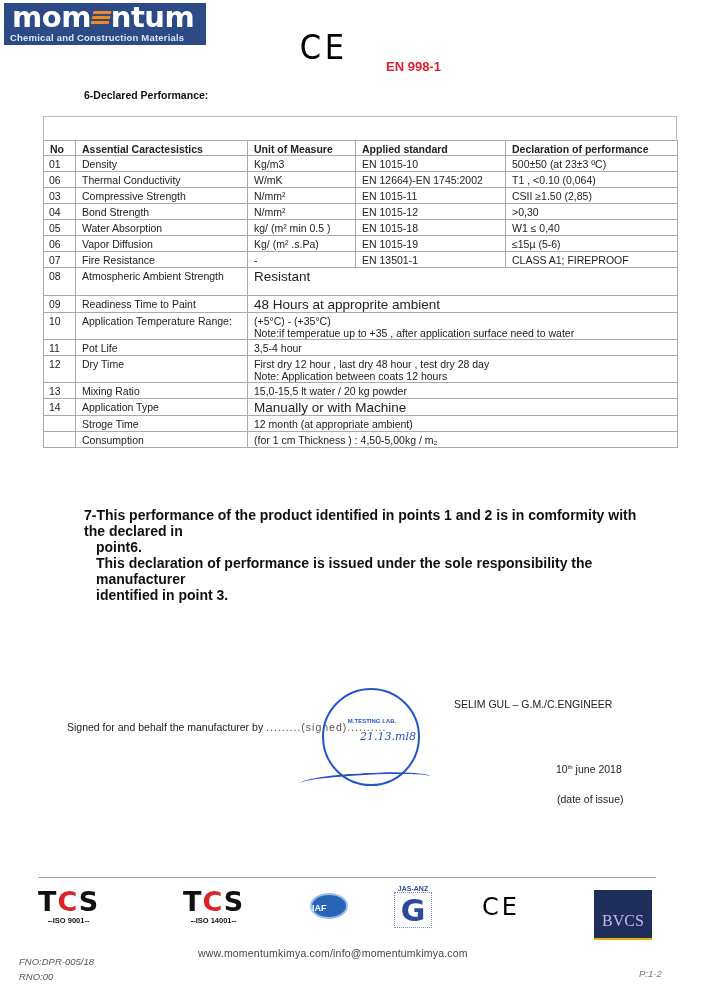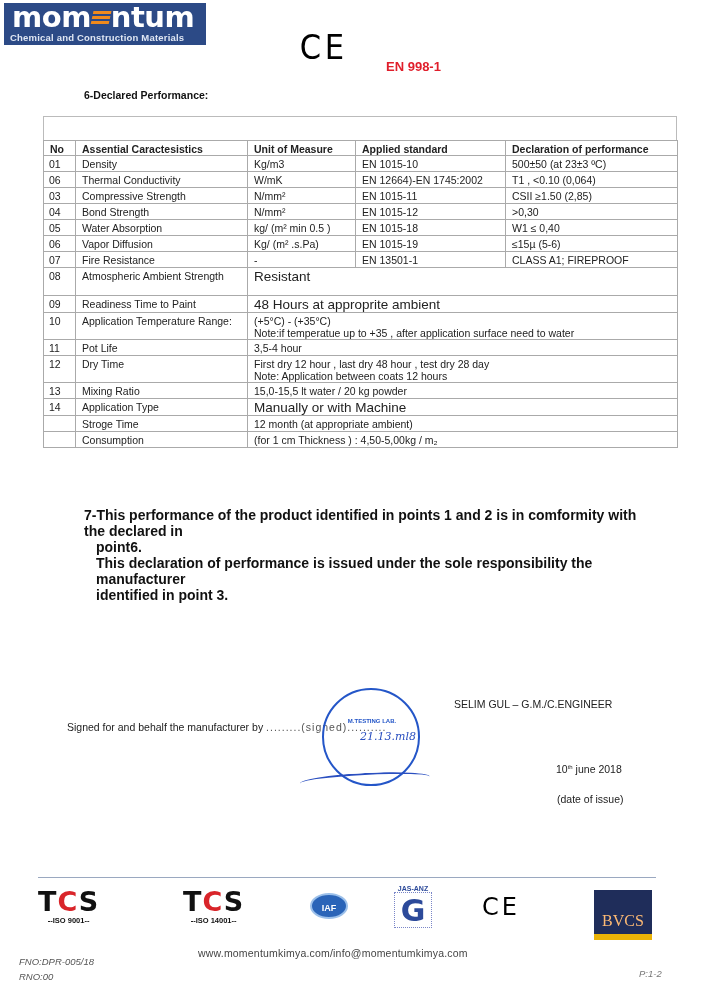--- a/index.html
+++ b/index.html
@@ -38,25 +38,25 @@
   .sig-line { position: absolute; left: 300px; top: 773px; width: 130px; height: 14px; border-top: 2px solid #2a4fc0; border-radius: 50%; transform: rotate(-3deg); }
   .date { position: absolute; left: 556px; top: 763px; font-size: 10.5px; color: #222; }
   .date sup { font-size: 6px; }
   .date-label { position: absolute; left: 557px; top: 793px; font-size: 10.5px; color: #222; }
 
   .footer-rule { position: absolute; left: 38px; top: 877px; width: 618px; height: 1px; background: #9aa8c0; }
   .cert { position: absolute; text-align: center; }
   .tcs { font-family: "DejaVu Sans", sans-serif; font-weight: bold; font-size: 27px; letter-spacing: 1px; color: #111; line-height: 28px; }
   .tcs .c { color: #d9252a; }
   .tcs-sub { font-size: 7.5px; font-weight: bold; color: #111; }
-  .iaf { width: 38px; height: 26px; border-radius: 50%; background: #2a64b8; color: #fff; font-size: 9px; font-weight: bold; line-height: 26px; text-align: center; border: 2px solid #9cc0ea; }
+  .iaf { width: 38px; height: 26px; border-radius: 50%; background: #2a64b8; color: #fff; font-size: 9px; font-weight: bold; line-height: 26px; text-align: left; border: 2px solid #9cc0ea; }
   .jas-title { font-size: 7px; font-weight: bold; color: #2c4a9a; }
   .jas-g { width: 38px; height: 36px; border: 1px dotted #7a86c8; font-size: 30px; font-weight: bold; line-height: 36px; color: #2c4a9a; font-family: "DejaVu Sans", sans-serif; }
   .ce-small { font-family: "DejaVu Sans", sans-serif; font-size: 24px; color: #000; letter-spacing: 3px; }
-  .bvcs { width: 58px; height: 50px; background: #1f2d5a; border-bottom: 6px solid #eab308; color: #fdba74; font-family: "Liberation Serif", serif; font-size: 16px; line-height: 62px; }
+  .bvcs { width: 58px; height: 50px; background: #1f2d5a; border-bottom: 2px solid #eab308; color: #c4b5fd; font-family: "Liberation Serif", serif; font-size: 16px; line-height: 62px; }
 
   .web { position: absolute; left: 198px; top: 947px; font-size: 10.5px; color: #444; letter-spacing: 0.2px; }
   .fno { position: absolute; left: 19px; top: 954px; font-size: 9.5px; font-style: italic; color: #555; line-height: 15px; }
   .page { position: absolute; left: 639px; top: 968px; font-size: 9.5px; font-style: italic; color: #777; }
 </style>
 </head>
 <body>
 
 <div class="logo">
   <div class="brand"><span>mom</span><span class="e-bars"></span><span>ntum</span></div>

